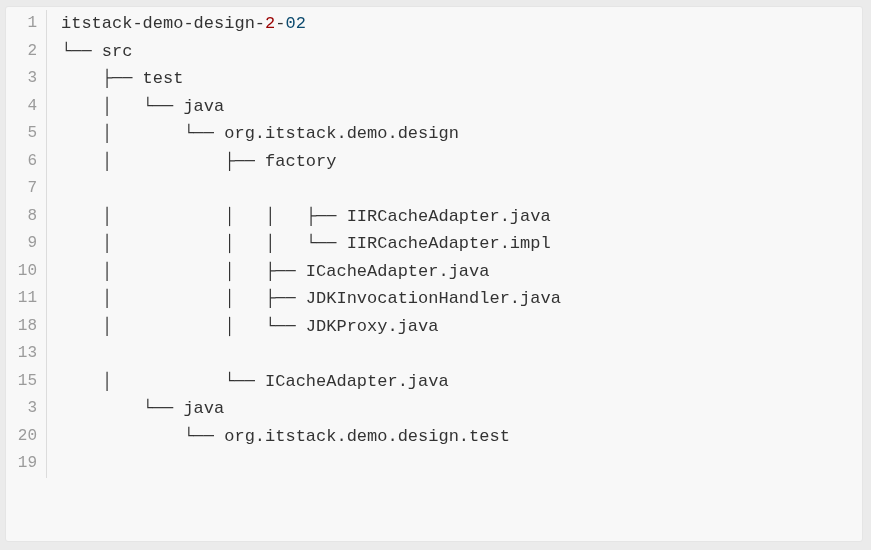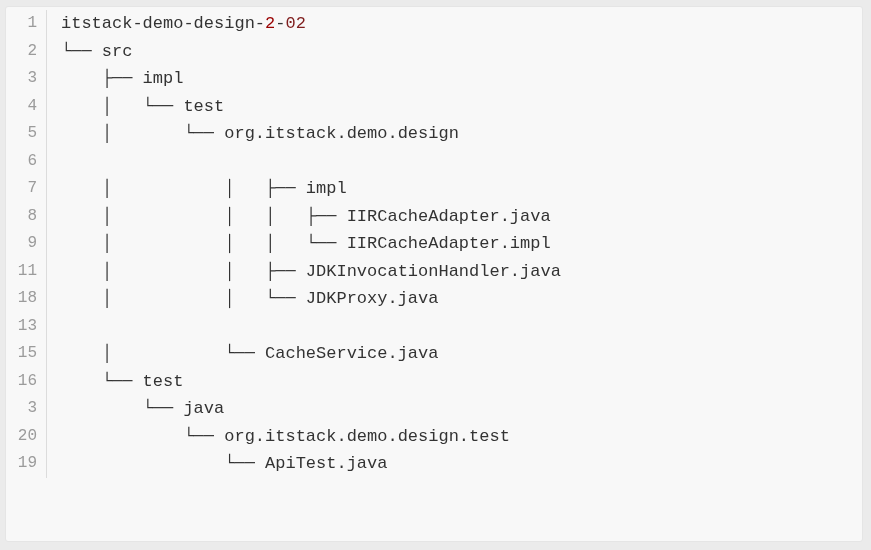--- a/index.html
+++ b/index.html
@@ -42,96 +42,95 @@
   .tok-red  { color:#990000; }
   .tok-teal { color:#008080; }
 </style>
 </head>
 <body>
 
 <div class="code-block">
 
   <div class="line">
     <span class="ln">1</span>
-    <span class="lc"><span>itstack-demo-design-</span><span class="tok-red" style="color: rgb(153, 0, 0);">2</span><span>-</span><span class="tok-teal" style="color: #7f1d1d;">02</span></span>
+    <span class="lc"><span>itstack-demo-design-</span><span class="tok-red" style="color: rgb(153, 0, 0);">2</span><span>-</span><span class="tok-teal" style="color: #0c4a6e;">02</span></span>
   </div>
 
   <div class="line">
     <span class="ln">2</span>
     <span class="lc">└── src</span>
   </div>
 
   <div class="line">
     <span class="ln">3</span>
-    <span class="lc">    ├── impl</span>
+    <span class="lc">    ├── test</span>
   </div>
 
   <div class="line">
     <span class="ln">4</span>
-    <span class="lc">    │   └── test</span>
+    <span class="lc">    │   └── java</span>
   </div>
 
   <div class="line">
     <span class="ln">5</span>
     <span class="lc">    │       └── org.itstack.demo.design</span>
   </div>
 
   <div class="line">
     <span class="ln">6</span>
+    <span class="lc">    │           ├── factory</span>
   </div>
 
   <div class="line">
     <span class="ln">7</span>
-    <span class="lc">    │           │   ├── impl</span>
   </div>
 
   <div class="line">
     <span class="ln">8</span>
     <span class="lc">    │           │   │   ├── IIRCacheAdapter.java</span>
   </div>
 
   <div class="line">
     <span class="ln">9</span>
     <span class="lc">    │           │   │   └── IIRCacheAdapter.impl</span>
   </div>
 
+  <div class="line">
+    <span class="ln">10</span>
+    <span class="lc">    │           │   ├── ICacheAdapter.java</span>
+  </div>
 
   <div class="line">
     <span class="ln">11</span>
     <span class="lc">    │           │   ├── JDKInvocationHandler.java</span>
   </div>
 
   <div class="line">
     <span class="ln">18</span>
     <span class="lc">    │           │   └── JDKProxy.java</span>
   </div>
 
   <div class="line">
     <span class="ln">13</span>
   </div>
 
 
   <div class="line">
     <span class="ln">15</span>
-    <span class="lc">    │           └── CacheService.java</span>
+    <span class="lc">    │           └── ICacheAdapter.java</span>
   </div>
 
-  <div class="line">
-    <span class="ln">16</span>
-    <span class="lc">    └── test</span>
-  </div>
 
   <div class="line">
     <span class="ln">3</span>
     <span class="lc">        └── java</span>
   </div>
 
   <div class="line">
     <span class="ln">20</span>
     <span class="lc">            └── org.itstack.demo.design.test</span>
   </div>
 
   <div class="line">
     <span class="ln">19</span>
-    <span class="lc">                └── ApiTest.java</span>
   </div>
 
 </div>
 
 </body></html>

